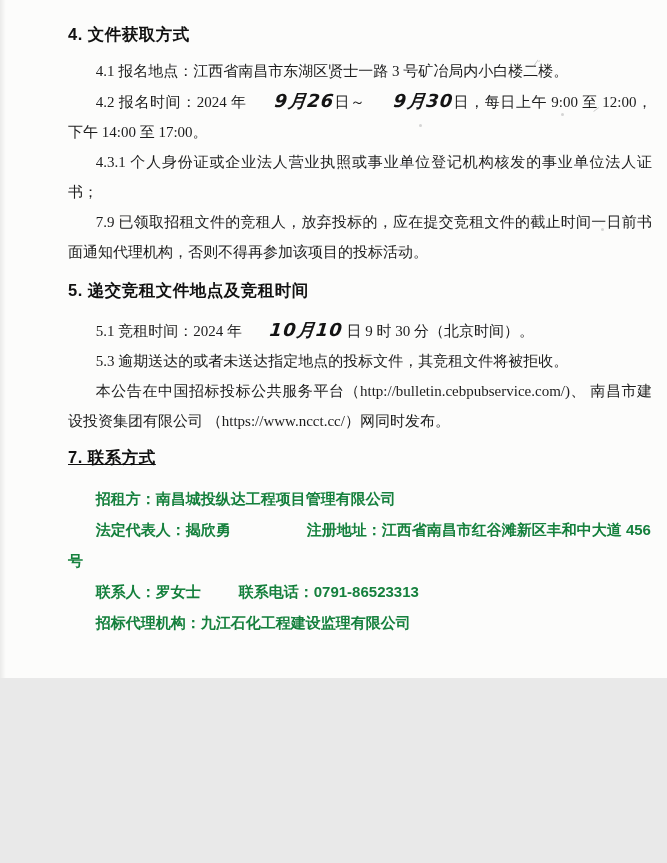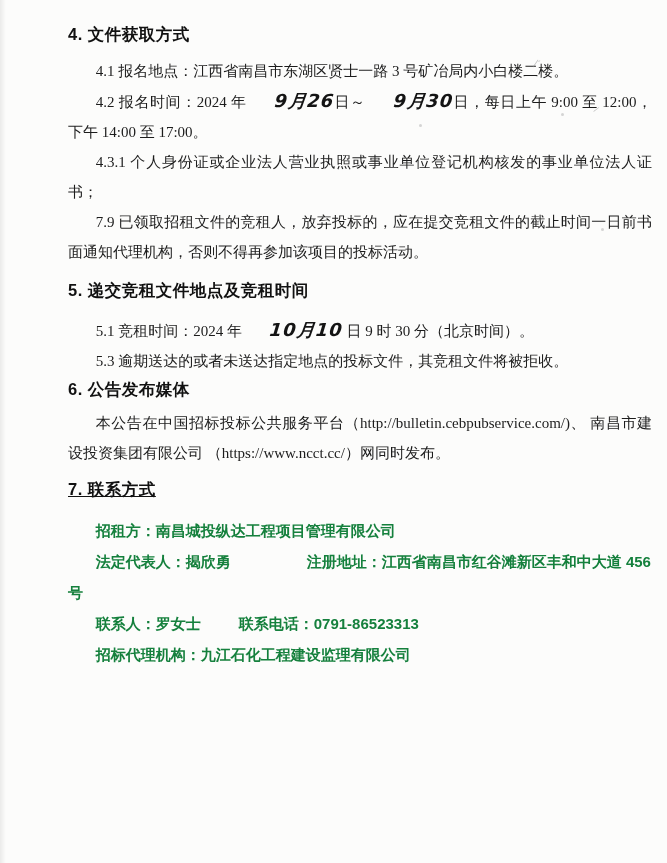--- a/index.html
+++ b/index.html
@@ -3,21 +3,21 @@
 <meta charset="utf-8">
 <style>
   html,body { margin:0; padding:0; }
   body {
     width:667px; height:863px;
     background:#e9e9e9;
     font-family:"Liberation Serif","DejaVu Serif",serif;
   }
   .page {
     position:relative;
-    width:667px; height:863px;
+    width:667px; height:678px;
     background:#fcfcfb;
     color:#1c1c1c;
     overflow:hidden;
     box-sizing:border-box;
     padding:24px 15px 0 68px;
   }
   .page::before { 
     content:""; position:absolute; left:0; top:0; width:6px; height:863px;
     background:linear-gradient(to right, rgba(0,0,0,0.07), rgba(0,0,0,0));
   }
@@ -66,21 +66,20 @@
       <p class="para">7.9 已领取招租文件的竞租人，放弃投标的，应在提交竞租文件的截止时间一日前书面通知代理机构，否则不得再参加该项目的投标活动。</p>
     </section>
 
     <section>
       <h2 class="sec sec5">5. 递交竞租文件地点及竞租时间</h2>
       <p class="para"><span>5.1 竞租时间：2024 年</span><span class="hw">10月10</span><span> 日 9 时 30 分（北京时间）。</span></p>
       <p class="para">5.3 逾期送达的或者未送达指定地点的投标文件，其竞租文件将被拒收。</p>
     </section>
 
     <section>
-      <h2 class="sec sec6">6. 公告发布媒体</h2>
       <p class="para">本公告在中国招标投标公共服务平台（http://bulletin.cebpubservice.com/)、 南昌市建设投资集团有限公司 （https://www.ncct.cc/）网同时发布。</p>
     </section>
 
     <section class="s7">
       <h2 class="sec sec7">7. 联系方式</h2>
       <p class="para">招租方：南昌城投纵达工程项目管理有限公司</p>
       <p class="para"><span>法定代表人：揭欣勇</span><span class="gap-wide">注册地址：江西省南昌市红谷滩新区丰和中大道 456 号</span></p>
       <p class="para"><span>联系人：罗女士</span><span class="gap-mid">联系电话：0791-86523313</span></p>
       <p class="para">招标代理机构：九江石化工程建设监理有限公司</p>
 

